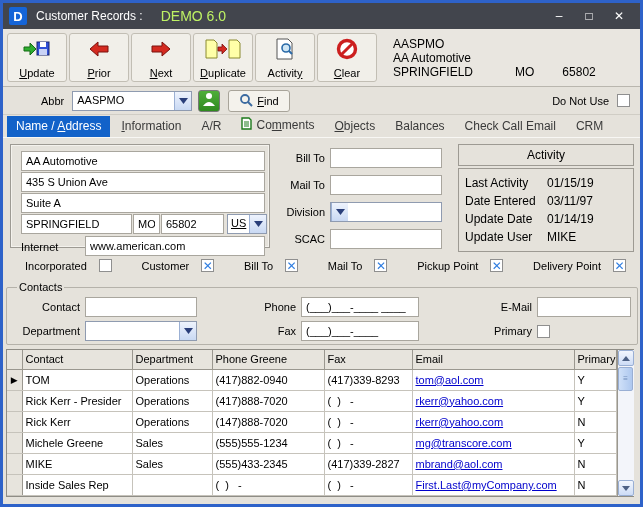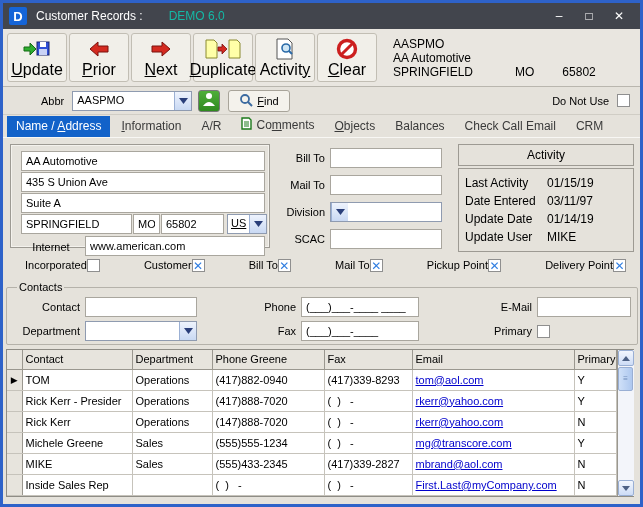--- a/index.html
+++ b/index.html
@@ -5,29 +5,29 @@
   * { margin:0; padding:0; box-sizing:border-box; }
   html,body { width:643px; height:507px; }
   body { font-family:"Liberation Sans","DejaVu Sans",sans-serif; font-size:11px; color:#000; }
 
   .window { width:643px; height:507px; background:#e5e2db; border:3px solid #2e62c9; display:flex; flex-direction:column; }
 
   
   .titlebar { height:26px; background:#42454d; display:flex; align-items:center; padding:0 6px; flex:0 0 auto; }
   .app-icon { width:18px; height:18px; background:#1565d8; color:#fff; font-weight:bold; font-size:13px; display:flex; align-items:center; justify-content:center; border-radius:2px; }
   .title-text { color:#fff; font-size:12px; margin-left:9px; white-space:pre; }
-  .title-product { color:#14b8a6; font-size:12px; margin-left:26px; }
+  .title-product { color:#bef264; font-size:14px; margin-left:18px; }
   .win-controls { margin-left:auto; display:flex; gap:16px; padding-right:8px; }
   .win-btn { color:#fff; font-size:12px; width:14px; text-align:center; cursor:default; }
 
   
   .toolbar { height:58px; display:flex; align-items:center; padding:4px 2px 4px 4px; background:#e9e6e0; border-bottom:1px solid #b9b6ae; flex:0 0 auto; }
   .tb-btn { width:60px; height:49px; background:#f1efe9; border:1px solid #c2beb4; border-radius:3px; margin-right:2px; display:flex; flex-direction:column; align-items:center; justify-content:space-between; padding:3px 1px 2px; }
   .tb-btn.wide { width:70px; }
-  .tb-label { font-size:16px; white-space:nowrap; }
+  .tb-label { font-size:11px; white-space:nowrap; }
   .tb-icon { height:24px; display:flex; align-items:center; }
   .record-info { margin-left:14px; line-height:14px; font-size:12px; }
   .record-info .ri-row { display:flex; }
   .record-info .ri-state { margin-left:42px; }
   .record-info .ri-zip { margin-left:28px; }
 
   
   .abbr-row { height:28px; display:flex; align-items:center; padding:0 10px 0 38px; flex:0 0 auto; border-bottom:1px solid #d0cdc5; }
   .lbl { color:#000; }
   .combo { display:flex; height:20px; border:1px solid #8f9bb0; background:#fff; }
@@ -53,37 +53,37 @@
   .content { position:relative; flex:1; background:#e5e2db; border-top:1px solid #f8f7f4; }
 
   .addr-group { position:absolute; left:7px; top:6px; width:260px; height:104px; border:1px solid #9d9a93; box-shadow:0 0 0 1px #f4f2ed inset; padding:6px 4px 4px 10px; background:#e5e2db; }
   .field { background:#fff; border:1px solid #a9a69e; height:20px; font-family:inherit; font-size:11px; padding:0 4px; display:block; width:100%; }
   .addr-group .field { margin-bottom:1px; }
   .city-row { display:flex; gap:1px; }
   .city { width:111px; } .state { width:27px; } .zip { width:63px; }
   .country-combo { width:44px; margin-left:2px;text-decoration:underline; }
   .country-combo .combo-text { flex:1; padding:2px 3px; }
   .internet-row { display:flex; align-items:center; margin-top:1px; }
-  .internet-row .lbl { width:64px; text-align:center; padding-right:4px; }
+  .internet-row .lbl { width:64px; text-align:left; padding-right:4px; }
   .internet-row .field { flex:1; }
 
   .mid-form { position:absolute; left:272px; top:10px; width:175px; }
   .mid-row { display:flex; align-items:center; margin-bottom:7px; }
   .mid-row .lbl { width:55px; text-align:right; padding-right:5px; }
   .mid-row .field, .mid-row .combo { width:112px; height:20px; }
   .mid-row .combo .combo-text { flex:1; }
 
   .activity-panel { position:absolute; left:455px; top:6px; width:176px; }
   .activity-title { border:1px solid #9d9a93; text-align:center; padding:3px 0; font-size:12px; background:#e5e2db; }
   .activity-body { border:1px solid #9d9a93; margin-top:2px; padding:5px 6px; }
   .act-row { display:flex; line-height:18px; font-size:12px; }
   .act-row .al { width:82px; }
 
   .flags-row { position:absolute; left:0; top:121px; width:100%; display:flex; align-items:center; padding:0 14px 0 22px; justify-content:space-between; }
-  .flag { display:flex; gap:0; }
+  .flag { display:flex; align-items:center; gap:12px; }
 
   fieldset.contacts { position:absolute; left:3px; top:143px; width:632px; height:64px; border:1px solid #b5b2aa; border-radius:2px; padding:2px 6px; }
   fieldset.contacts legend { font-size:11px; padding:0 2px; margin-left:4px; }
   .cf-row { display:flex; align-items:center; margin-top:2px; }
   .cf-row + .cf-row { margin-top:4px; }
   .cf-lbl { text-align:right; padding-right:5px; }
   .cf-lbl.c1 { width:72px; } .cf-lbl.c2 { width:52px; } .cf-lbl.c3 { width:60px; }
   .cf-contact { width:112px; } .cf-phone { width:118px; white-space:pre; } .cf-email { flex:1; }
   .cf-combo { width:112px; height:20px; } .cf-combo .combo-text { flex:1; }
   .cf-gap2 { margin-left:52px; } .cf-gap3 { margin-left:58px; }

